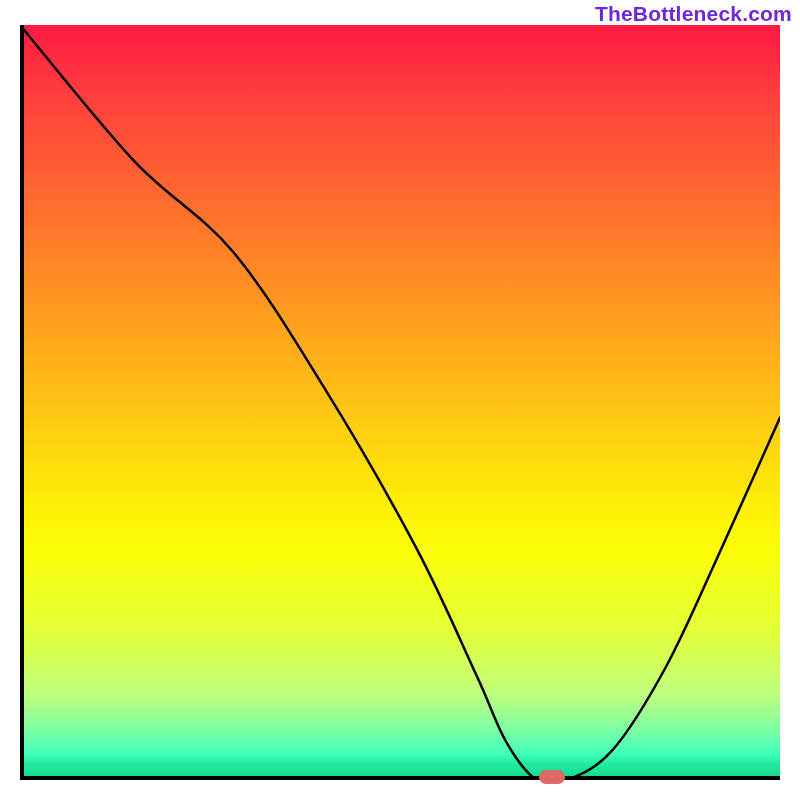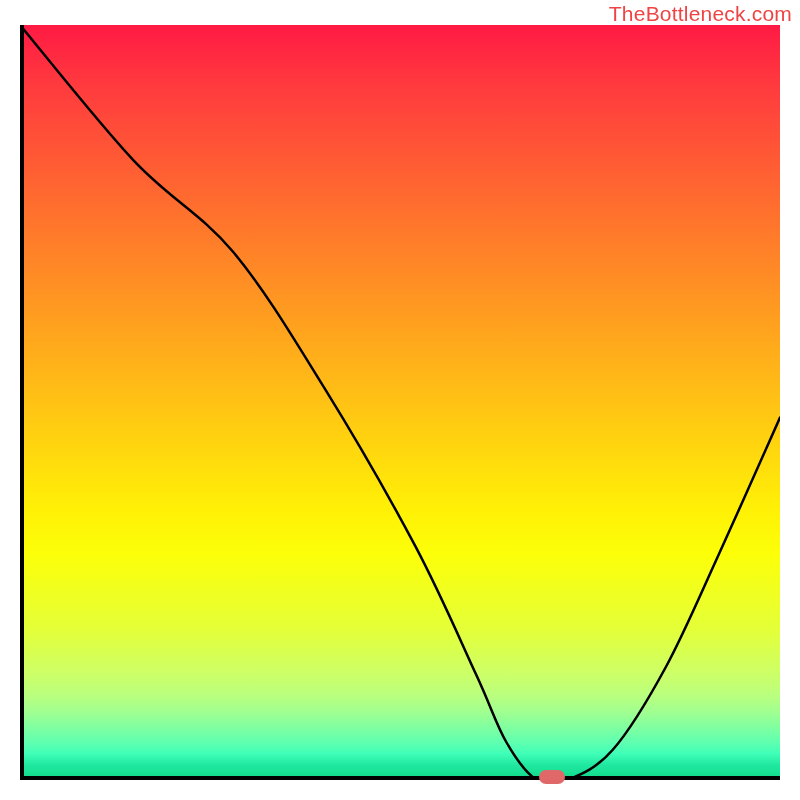--- a/index.html
+++ b/index.html
@@ -12,23 +12,23 @@
   }
   .container {
     position: relative;
     width: 800px;
     height: 800px;
   }
   .watermark {
     position: absolute;
     top: 2px;
     right: 8px;
-    color: #ef4444;
+    color: #6d28d9;
     font-size: 21px;
-    font-weight: normal;
+    font-weight: bold;
     letter-spacing: 0.2px;
     z-index: 10;
   }
   .plot-frame {
     position: absolute;
     left: 20px;
     top: 25px;
     width: 760px;
     height: 755px;
     box-sizing: border-box;

